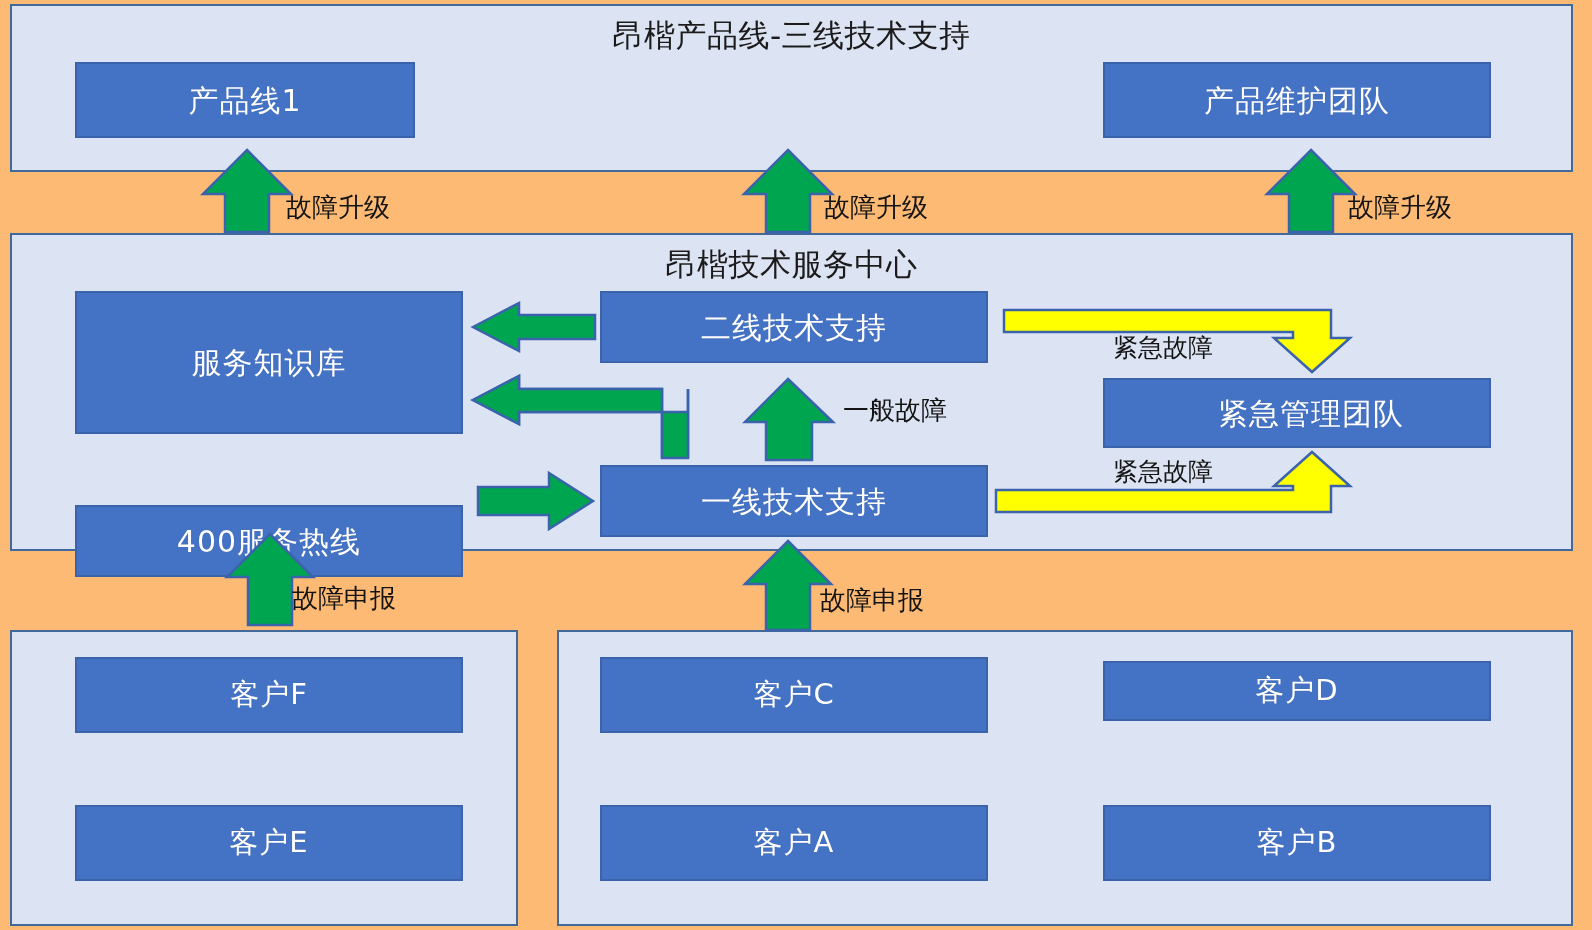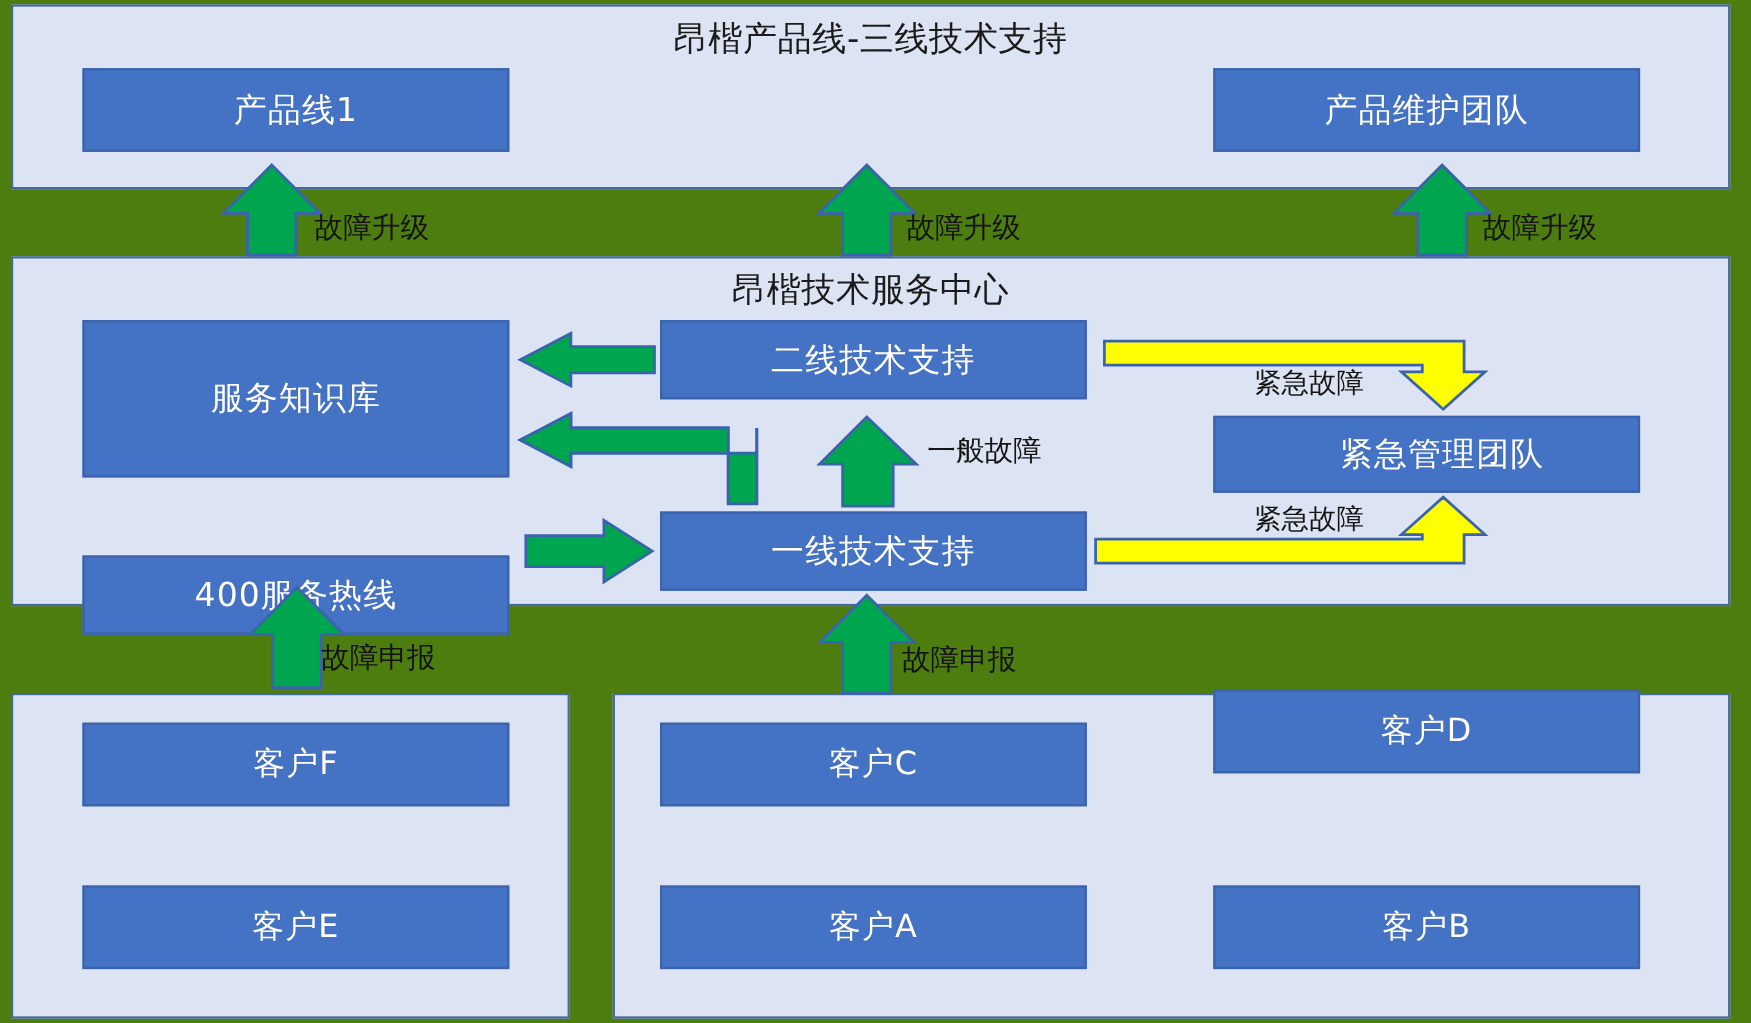--- a/index.html
+++ b/index.html
@@ -8,21 +8,21 @@
     width: 1592px;
     height: 930px;
     background: #ffffff;
     font-family: "DejaVu Sans", "Liberation Sans", sans-serif;
     overflow: hidden;
   }
   #stage {
     position: relative;
     width: 1592px;
     height: 930px;
-    background: #4d7c0f;
+    background: #fdba74;
   }
 
   
   .group {
     position: absolute;
     background: #DCE3F3;
     border: 2px solid #41699C;
     z-index: 1;
   }
   .group-title {
@@ -69,49 +69,49 @@
 
   
   .edge-label {
     position: absolute;
     color: #141414;
     font-size: 26px;
     line-height: 30px;
     white-space: nowrap;
     z-index: 7;
   }
-  .edge-label.sm { font-size: 25px; margin-left: 27px; }
+  .edge-label.sm { font-size: 25px; }
 </style>
 </head>
 <body>
 
 <div id="stage">
 
   <div class="group" style="left:10px; top:4px; width:1563px; height:168px;"></div>
   <div class="group-title" style="left:10px; width:1563px; top:16px;">昂楷产品线-三线技术支持</div>
 
-  <div class="node" style="left:75px; top:62px; width:388px; height:76px;">产品线1</div>
+  <div class="node" style="left:75px; top:62px; width:340px; height:76px;">产品线1</div>
   <div class="node" style="left:1103px; top:62px; width:388px; height:76px;">产品维护团队</div>
 
   <div class="group" style="left:10px; top:233px; width:1563px; height:318px;"></div>
   <div class="group-title" style="left:10px; width:1563px; top:245px;">昂楷技术服务中心</div>
 
   <div class="node" style="left:75px; top:291px; width:388px; height:143px;">服务知识库</div>
   <div class="node" style="left:600px; top:291px; width:388px; height:72px;">二线技术支持</div>
   <div class="node" style="left:75px; top:461px; width:388px; height:72px;margin-top:44px;">400服务热线</div>
   <div class="node" style="left:600px; top:465px; width:388px; height:72px;">一线技术支持</div>
   <div class="node" style="left:1103px; top:378px; width:388px; height:70px;padding-left:28px;">紧急管理团队</div>
 
   <div class="group" style="left:10px; top:630px; width:508px; height:296px;"></div>
   <div class="node small" style="left:75px; top:657px; width:388px; height:76px;">客户F</div>
   <div class="node small" style="left:75px; top:805px; width:388px; height:76px;">客户E</div>
 
   <div class="group" style="left:557px; top:630px; width:1016px; height:296px;"></div>
   <div class="node small" style="left:600px; top:657px; width:388px; height:76px;">客户C</div>
-  <div class="node small" style="left:1103px; top:627px; width:388px; height:76px;">客户D</div>
+  <div class="node small" style="left:1103px; top:661px; width:388px; height:60px;">客户D</div>
   <div class="node small" style="left:600px; top:805px; width:388px; height:76px;">客户A</div>
   <div class="node small" style="left:1103px; top:805px; width:388px; height:76px;">客户B</div>
 
   <div class="arrow-layer">
     <svg width="1592" height="930" viewBox="0 0 1592 930" xmlns="http://www.w3.org/2000/svg">
 
       <polygon points="247,150 291,194 269,194 269,232 225,232 225,194 203,194" fill="#00A64F" stroke="#3A63AC" stroke-width="2.5" stroke-linejoin="miter"></polygon>
 
       <polygon points="788,150 832,194 810,194 810,232 766,232 766,194 744,194" fill="#00A64F" stroke="#3A63AC" stroke-width="2.5" stroke-linejoin="miter"></polygon>
 

